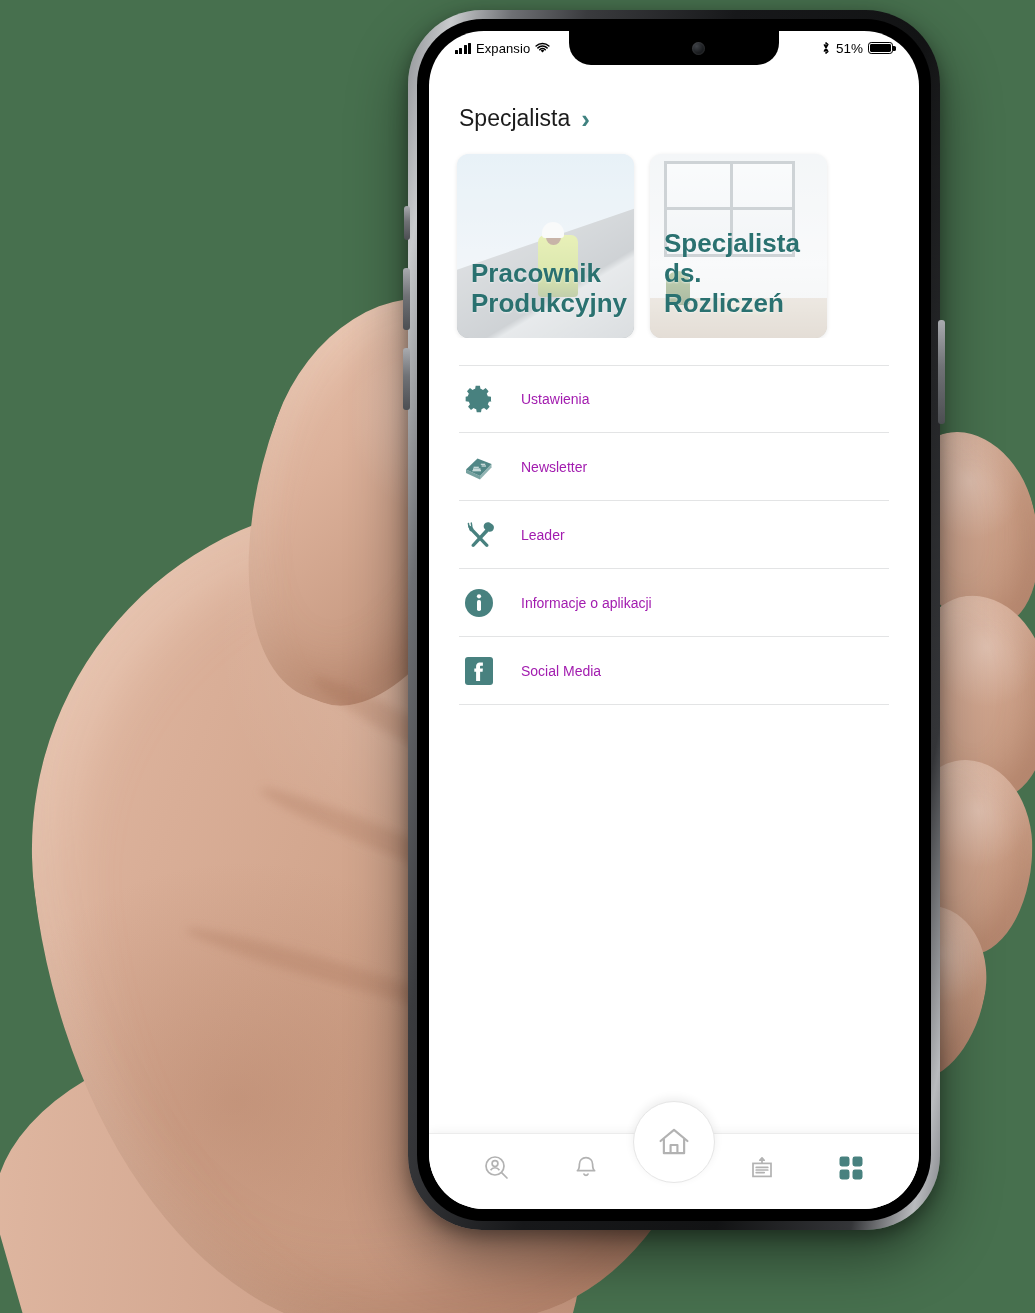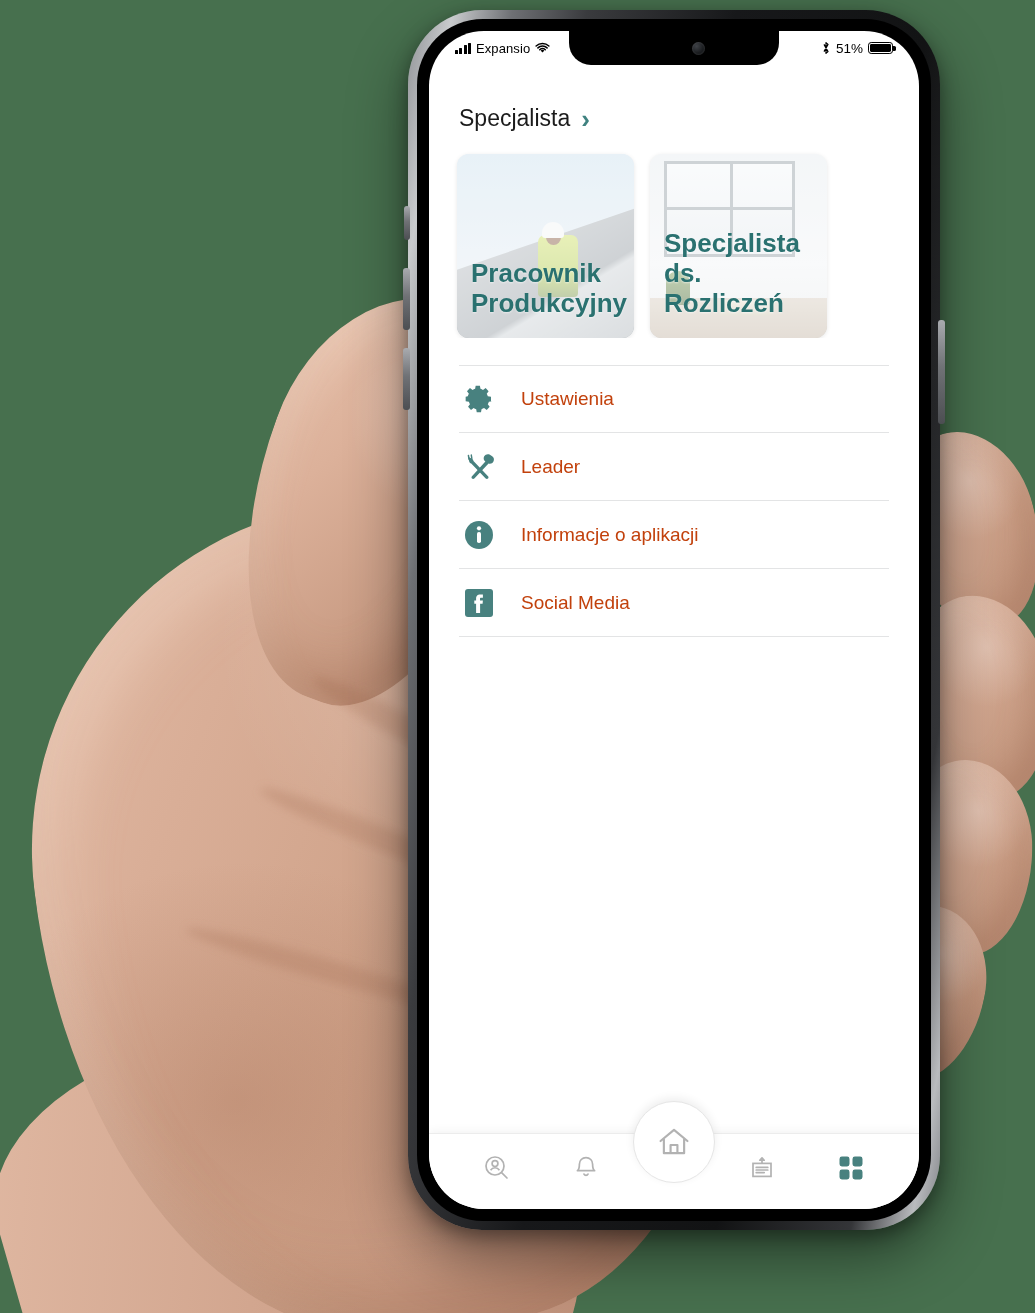--- a/index.html
+++ b/index.html
@@ -218,21 +218,21 @@
     background:linear-gradient(180deg,#e8e3d2,#cfc8b4); transform:skewX(-16deg); }
 
   
   .menu{ margin-top:27px; padding:0 30px; }
   .row{
     display:flex; align-items:center; gap:22px;
     height:68px; border-bottom:1px solid #e3e4e5;
   }
   .row:first-child{ border-top:1px solid #e3e4e5; }
   .row .ico{ width:40px; height:40px; flex:0 0 40px; display:flex; align-items:center; justify-content:center; }
-  .row .lbl{ font-size:19px; color:#c2410c; }
+  .row .lbl{ font-size:14px; color:#a21caf; }
   .tealfill{ fill:#48817f; }
 
   
   .navbar{
     position:absolute; left:0; right:0; bottom:0; height:76px;
     background:#fff; border-top:1px solid #ececec;
     border-radius:0 0 0 0;
     display:flex; align-items:center; justify-content:space-around;
     padding:0 24px 8px; z-index:9;
     box-shadow:0 -2px 9px rgba(0,0,0,.05);
@@ -346,20 +346,33 @@
           <div class="row">
             <span class="ico">
               <svg width="32" height="32" viewBox="0 0 24 24">
                 <path class="tealfill" d="M12 8.2a3.8 3.8 0 1 0 0 7.6 3.8 3.8 0 0 0 0-7.6zm0 5.6a1.8 1.8 0 1 1 0-3.6 1.8 1.8 0 0 1 0 3.6z"></path>
                 <path class="tealfill" d="M21 13.6v-3.2l-2.4-.4a6.9 6.9 0 0 0-.8-1.9l1.4-2L17 3.8l-2 1.4a6.9 6.9 0 0 0-1.9-.8L12.7 2h-3.2l-.4 2.4a6.9 6.9 0 0 0-1.9.8l-2-1.4-2.2 2.3 1.4 2a6.9 6.9 0 0 0-.8 1.9L2 10.4v3.2l2.4.4c.2.7.5 1.3.8 1.9l-1.4 2 2.2 2.3 2-1.4c.6.4 1.2.6 1.9.8l.4 2.4h3.2l.4-2.4c.7-.2 1.3-.5 1.9-.8l2 1.4 2.2-2.3-1.4-2c.4-.6.6-1.2.8-1.9l2.6-.4z"></path>
               </svg>
             </span>
             <span class="lbl">Ustawienia</span>
           </div>
 
+          <div class="row">
+            <span class="ico">
+              <svg width="32" height="32" viewBox="0 0 32 32">
+                <path class="tealfill" d="M3 18.5 14.5 7.5l14 5.5L17 25 3 18.5z" opacity=".95"></path>
+                <path class="tealfill" d="M3 18.5 17 25v3.4L3 21.9v-3.4z" opacity=".75"></path>
+                <path class="tealfill" d="M17 25 28.5 13v3.4L17 28.4V25z" opacity=".6"></path>
+                <g stroke="#ffffff" stroke-width="1.1" opacity=".9">
+                  <path d="M10.6 16.3h5.2M10 18.1h7.5M9.4 19.8h8.6M17.8 13.2h4.4M18.6 15h4.4"></path>
+                </g>
+              </svg>
+            </span>
+            <span class="lbl">Newsletter</span>
+          </div>
 
           <div class="row">
             <span class="ico">
               <svg width="34" height="34" viewBox="0 0 32 32">
                 <g class="tealfill">
                   <path d="M6.4 4.2c-.6.2-.9.8-.8 1.4l1.1 5c.2 1 1 1.8 2 2.1l13.6 14.2c.6.6 1.6.6 2.2 0 .6-.6.6-1.6 0-2.2L10.8 10.3c-.1-1-.8-1.9-1.8-2.3l-2-1c-.2-.3-.4-.6-.6-.8z"></path>
                   <path d="M5.3 5 6 9.2l1.3-.3L6.7 4.7zM8 4.4l.7 4.2 1.3-.3L9.3 4z"></path>
                   <path d="M25.9 4.3c-1.7-.9-3.9-.2-5 1.6-1 1.8-.5 4 1.1 5L9.4 24.6c-.6.6-.6 1.6 0 2.2.6.6 1.6.6 2.2 0L25 12.7c1.7.7 3.7 0 4.6-1.8 1-1.9.4-4.1-1.2-5.1z"></path>
                 </g>
               </svg>

